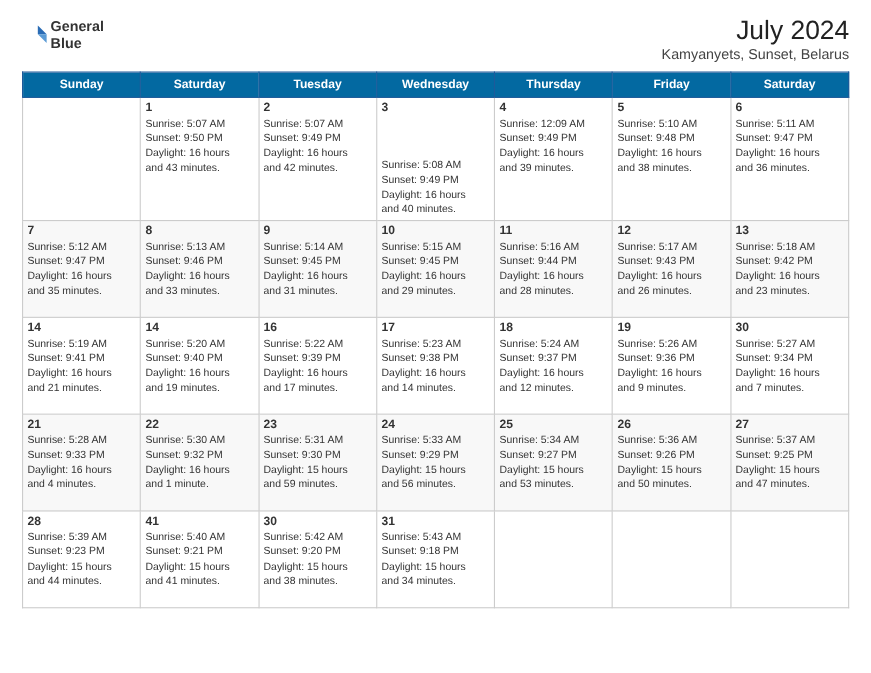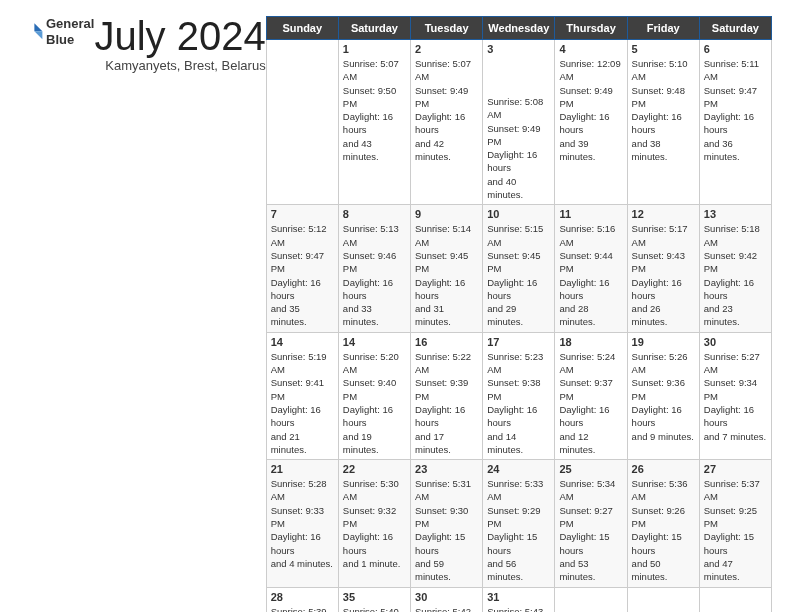--- a/index.html
+++ b/index.html
@@ -9,20 +9,21 @@
       width: 792px;
       height: 612px;
       overflow: hidden;
     }
     .page {
       width: 792px;
       height: 440px;
       background: #fff;
       padding: 16px 20px 12px 20px;
       display: flex;
+      flex-direction: column;
     }
     .header {
       display: flex;
       justify-content: space-between;
       align-items: flex-start;
       margin-bottom: 8px;
     }
     .logo {
       display: flex;
       align-items: center;
@@ -38,39 +39,39 @@
       display: block;
     }
     .logo-icon {
       width: 24px;
       height: 24px;
     }
     .title-block {
       text-align: right;
     }
     .month-title {
-      font-size: 40px;
+      font-size: 24px;
       color: #222;
       font-weight: normal;
       line-height: 1;
     }
     .location {
       font-size: 13px;
       color: #444;
       margin-top: 2px;
     }
     .calendar {
       flex: 1;
       border: 1px solid #ccc;
       border-collapse: collapse;
       width: 100%;
       table-layout: fixed;
     }
     .calendar th {
-      background: #404040;
+      background: #0369a1;
       color: #fff;
       font-size: 11px;
       font-weight: bold;
       text-align: center;
       padding: 5px 2px;
       border: 1px solid #1e5a9a;
       margin-left: 36px;
     }
     .calendar td {
       vertical-align: top;
@@ -107,21 +108,21 @@
         <polygon points="18,4 28,14 18,14" fill="#2a6cb5"></polygon>
         <polygon points="18,14 28,14 28,24" fill="#5b9bd5"></polygon>
       </svg>
       <div class="logo-text">
         <span>General</span>
         <span>Blue</span>
       </div>
     </div>
     <div class="title-block">
       <div class="month-title">July 2024</div>
-      <div class="location">Kamyanyets, Brest, Belarus</div>
+      <div class="location">Kamyanyets, Sunset, Belarus</div>
     </div>
   </div>
 
   <table class="calendar">
     <thead>
       <tr>
       <th>Sunday</th>
           <th>Saturday</th>
           <th>Tuesday</th>
           <th>Wednesday</th>
@@ -331,21 +332,21 @@
         </tr>
         <tr>
           <td>
             <span class="day-num">28</span>
             <div class="cell-content" style="white-space: pre-line;">Sunrise: 5:39 AM
 Sunset: 9:23 PM
 Daylight: 15 hours
 and 44 minutes.</div>
           </td>
           <td>
-            <span class="day-num">35</span>
+            <span class="day-num">41</span>
             <div class="cell-content" style="white-space: pre-line;">Sunrise: 5:40 AM
 Sunset: 9:21 PM
 Daylight: 15 hours
 and 41 minutes.</div>
           </td>
           <td>
             <span class="day-num">30</span>
             <div class="cell-content" style="white-space: pre-line;">Sunrise: 5:42 AM
 Sunset: 9:20 PM
 Daylight: 15 hours

